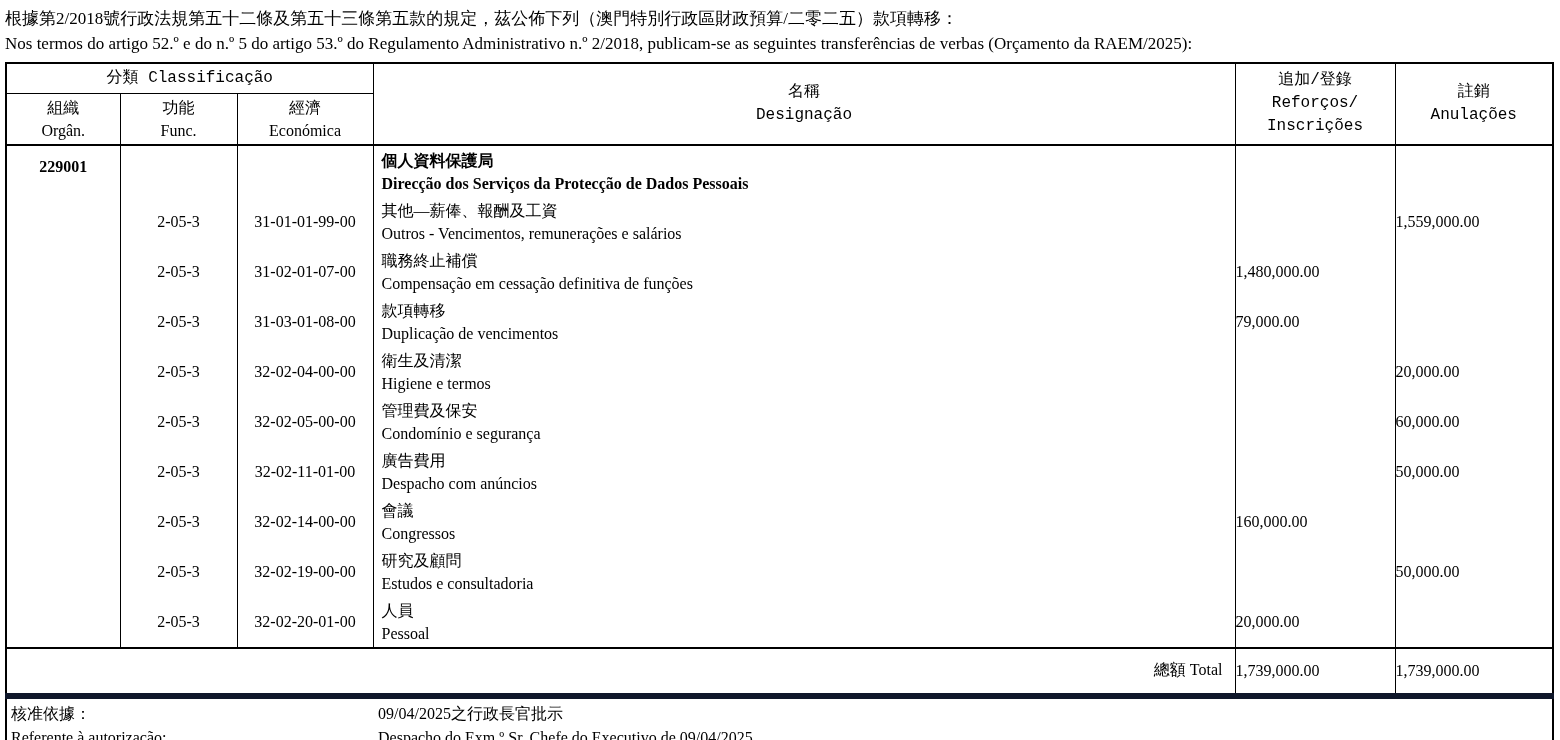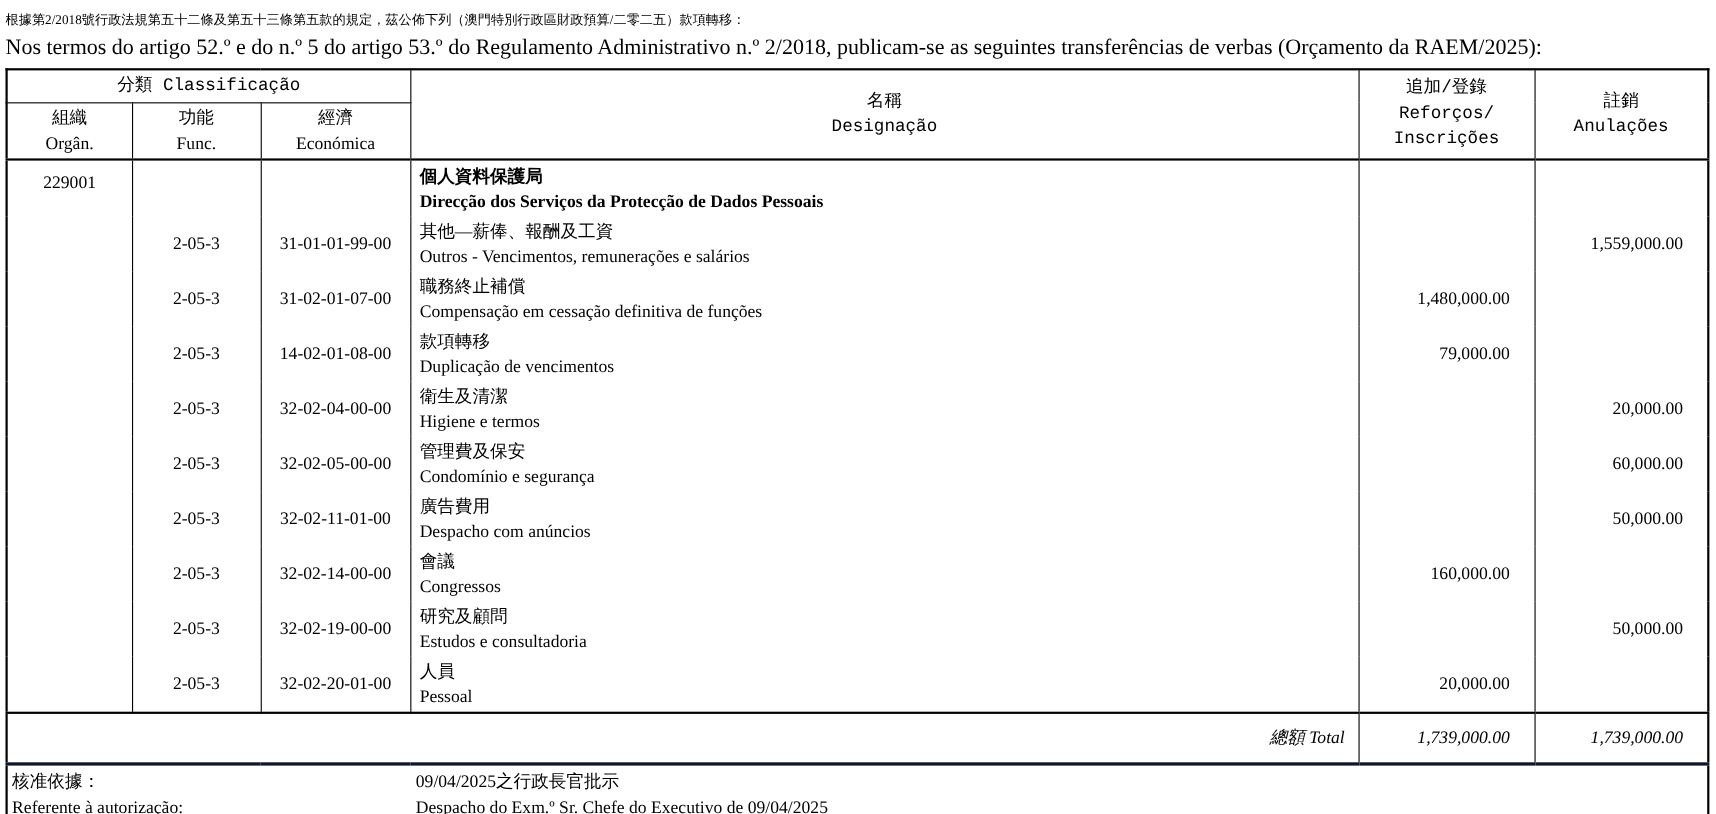--- a/index.html
+++ b/index.html
@@ -11,26 +11,26 @@
   }
   body {
     width: 1560px;
     height: 740px;
     overflow: hidden;
   }
   .page {
     padding: 6px 5px 0 5px;
   }
   .intro-line {
-    font-size: 12px;
+    font-size: 17px;
     line-height: 25px;
     white-space: nowrap;
   }
   .intro-line.pt {
-    font-size: 20px;
+    font-size: 17px;
   }
 
   table.transfer-table {
     border-collapse: collapse;
     table-layout: fixed;
     width: 1549px;
     margin-top: 6px;
     border: 2px solid #000;
     border-bottom-width: 3px;
     font-size: 16px;
@@ -64,43 +64,42 @@
   }
   tr.org-row { height: 50px; }
   tr.item-row { height: 49px; }
 
   td.code-cell {
     text-align: center;
     white-space: nowrap;
   }
   td.org-code-cell {
     text-align: center;
-    font-weight: normal;
+    font-weight: bold;
     vertical-align: top;
     padding-top: 12px;
   }
   td.desig-cell {
     padding: 2px 8px;
   }
   .desig-zh { line-height: 23px; }
   .desig-pt { line-height: 23px; }
   tr.org-row .desig-zh, tr.org-row .desig-pt { font-weight: bold; }
   tr.org-row td.desig-cell { vertical-align: top; padding-top: 3px; margin-top: 48px; }
 
   td.amount-cell {
-    text-align: right;
-    padding-right: 22px;
+    text-align: left;
+    padding-right: 6px;
     white-space: nowrap;
   }
 
   tr.total-row td {
     border-top: 2px solid #000;
-    border-bottom: 3px solid #0f172a;
+    border-bottom: 6px solid #0f172a;
     height: 44px;
-    font-style: italic;
   }
   td.total-label-cell {
     text-align: right;
     padding-right: 12px;
     border-left: none;
   }
 
   tfoot td {
     border: none;
     padding: 0;
@@ -204,21 +203,21 @@
           <div class="desig-zh">職務終止補償</div>
           <div class="desig-pt">Compensação em cessação definitiva de funções</div>
         </td>
         <td class="amount-cell">1,480,000.00</td>
         <td class="amount-cell"></td>
       </tr>
 
       <tr class="item-row">
         <td></td>
         <td class="code-cell">2-05-3</td>
-        <td class="code-cell">14-02-01-08-00</td>
+        <td class="code-cell">31-03-01-08-00</td>
         <td class="desig-cell">
           <div class="desig-zh">款項轉移</div>
           <div class="desig-pt">Duplicação de vencimentos</div>
         </td>
         <td class="amount-cell">79,000.00</td>
         <td class="amount-cell"></td>
       </tr>
 
       <tr class="item-row">
         <td></td>

